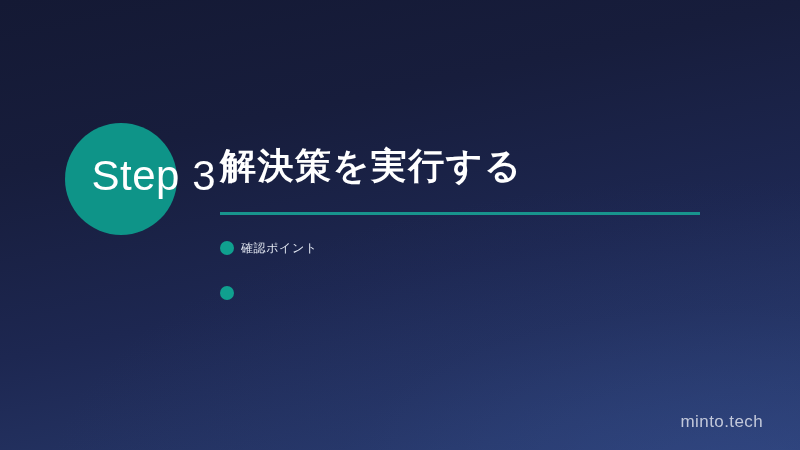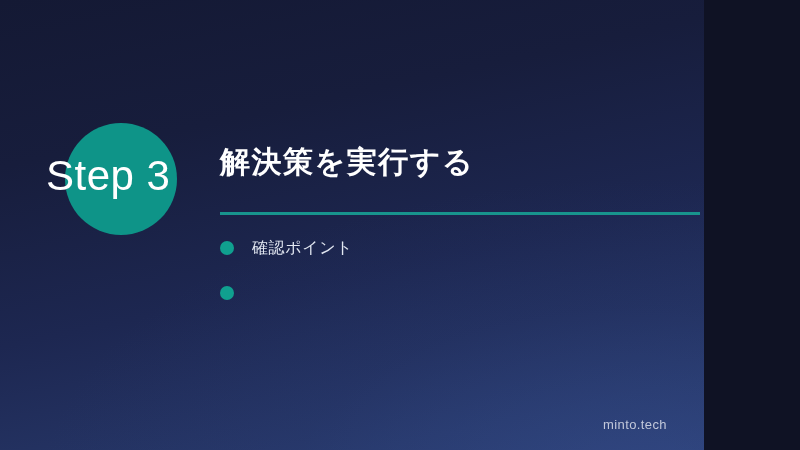--- a/index.html
+++ b/index.html
@@ -6,24 +6,25 @@
     margin: 0;
     padding: 0;
     background: #0f1224;
   }
   body {
     font-family: "Liberation Sans", "DejaVu Sans", sans-serif;
   }
 
   #slide {
     position: relative;
-    width: 704px;
+    width: 800px;
     height: 450px;
     overflow: hidden;
     background: linear-gradient(168deg, #141934 0%, #171d3c 28%, #1d2751 58%, #27386a 88%, #2b3d72 100%);
+    text-align: right;
   }
 
   
   #slide::after {
     content: "";
     position: absolute;
     inset: 0;
     background: radial-gradient(120% 95% at 92% 108%, rgba(60,90,160,0.34) 0%, rgba(45,65,125,0.14) 42%, rgba(0,0,0,0) 72%);
     pointer-events: none;
   }
@@ -58,21 +59,21 @@
     letter-spacing: 0.5px;
     color: #ffffff;
     white-space: nowrap;
   }
 
   
   .heading {
     position: absolute;
     left: 220px;
     top: 142px;
-    font-size: 30px;
+    font-size: 36px;
     font-weight: 700;
     letter-spacing: 1.5px;
     color: #ffffff;
     white-space: nowrap;
   }
 
   
   .divider {
     position: absolute;
     left: 220px;
@@ -96,34 +97,34 @@
     margin-bottom: 21px;
   }
   .bullet-dot {
     width: 14px;
     height: 14px;
     border-radius: 50%;
     background: #10a08f;
     flex: 0 0 auto;
   }
   .bullet-text {
-    margin-left: 18px;
-    font-size: 16px;
+    margin-left: 7px;
+    font-size: 12px;
     font-weight: 400;
     letter-spacing: 0.6px;
     color: #e3e8f2;
     white-space: nowrap;
   }
 
   
   .watermark {
     position: absolute;
     right: 37px;
     bottom: 18px;
-    font-size: 13px;
+    font-size: 17px;
     letter-spacing: 0.4px;
     color: #c2c8da;
     white-space: nowrap;
   }
 </style>
 </head>
 <body>
 
 <div id="slide">
   <div class="layer">

